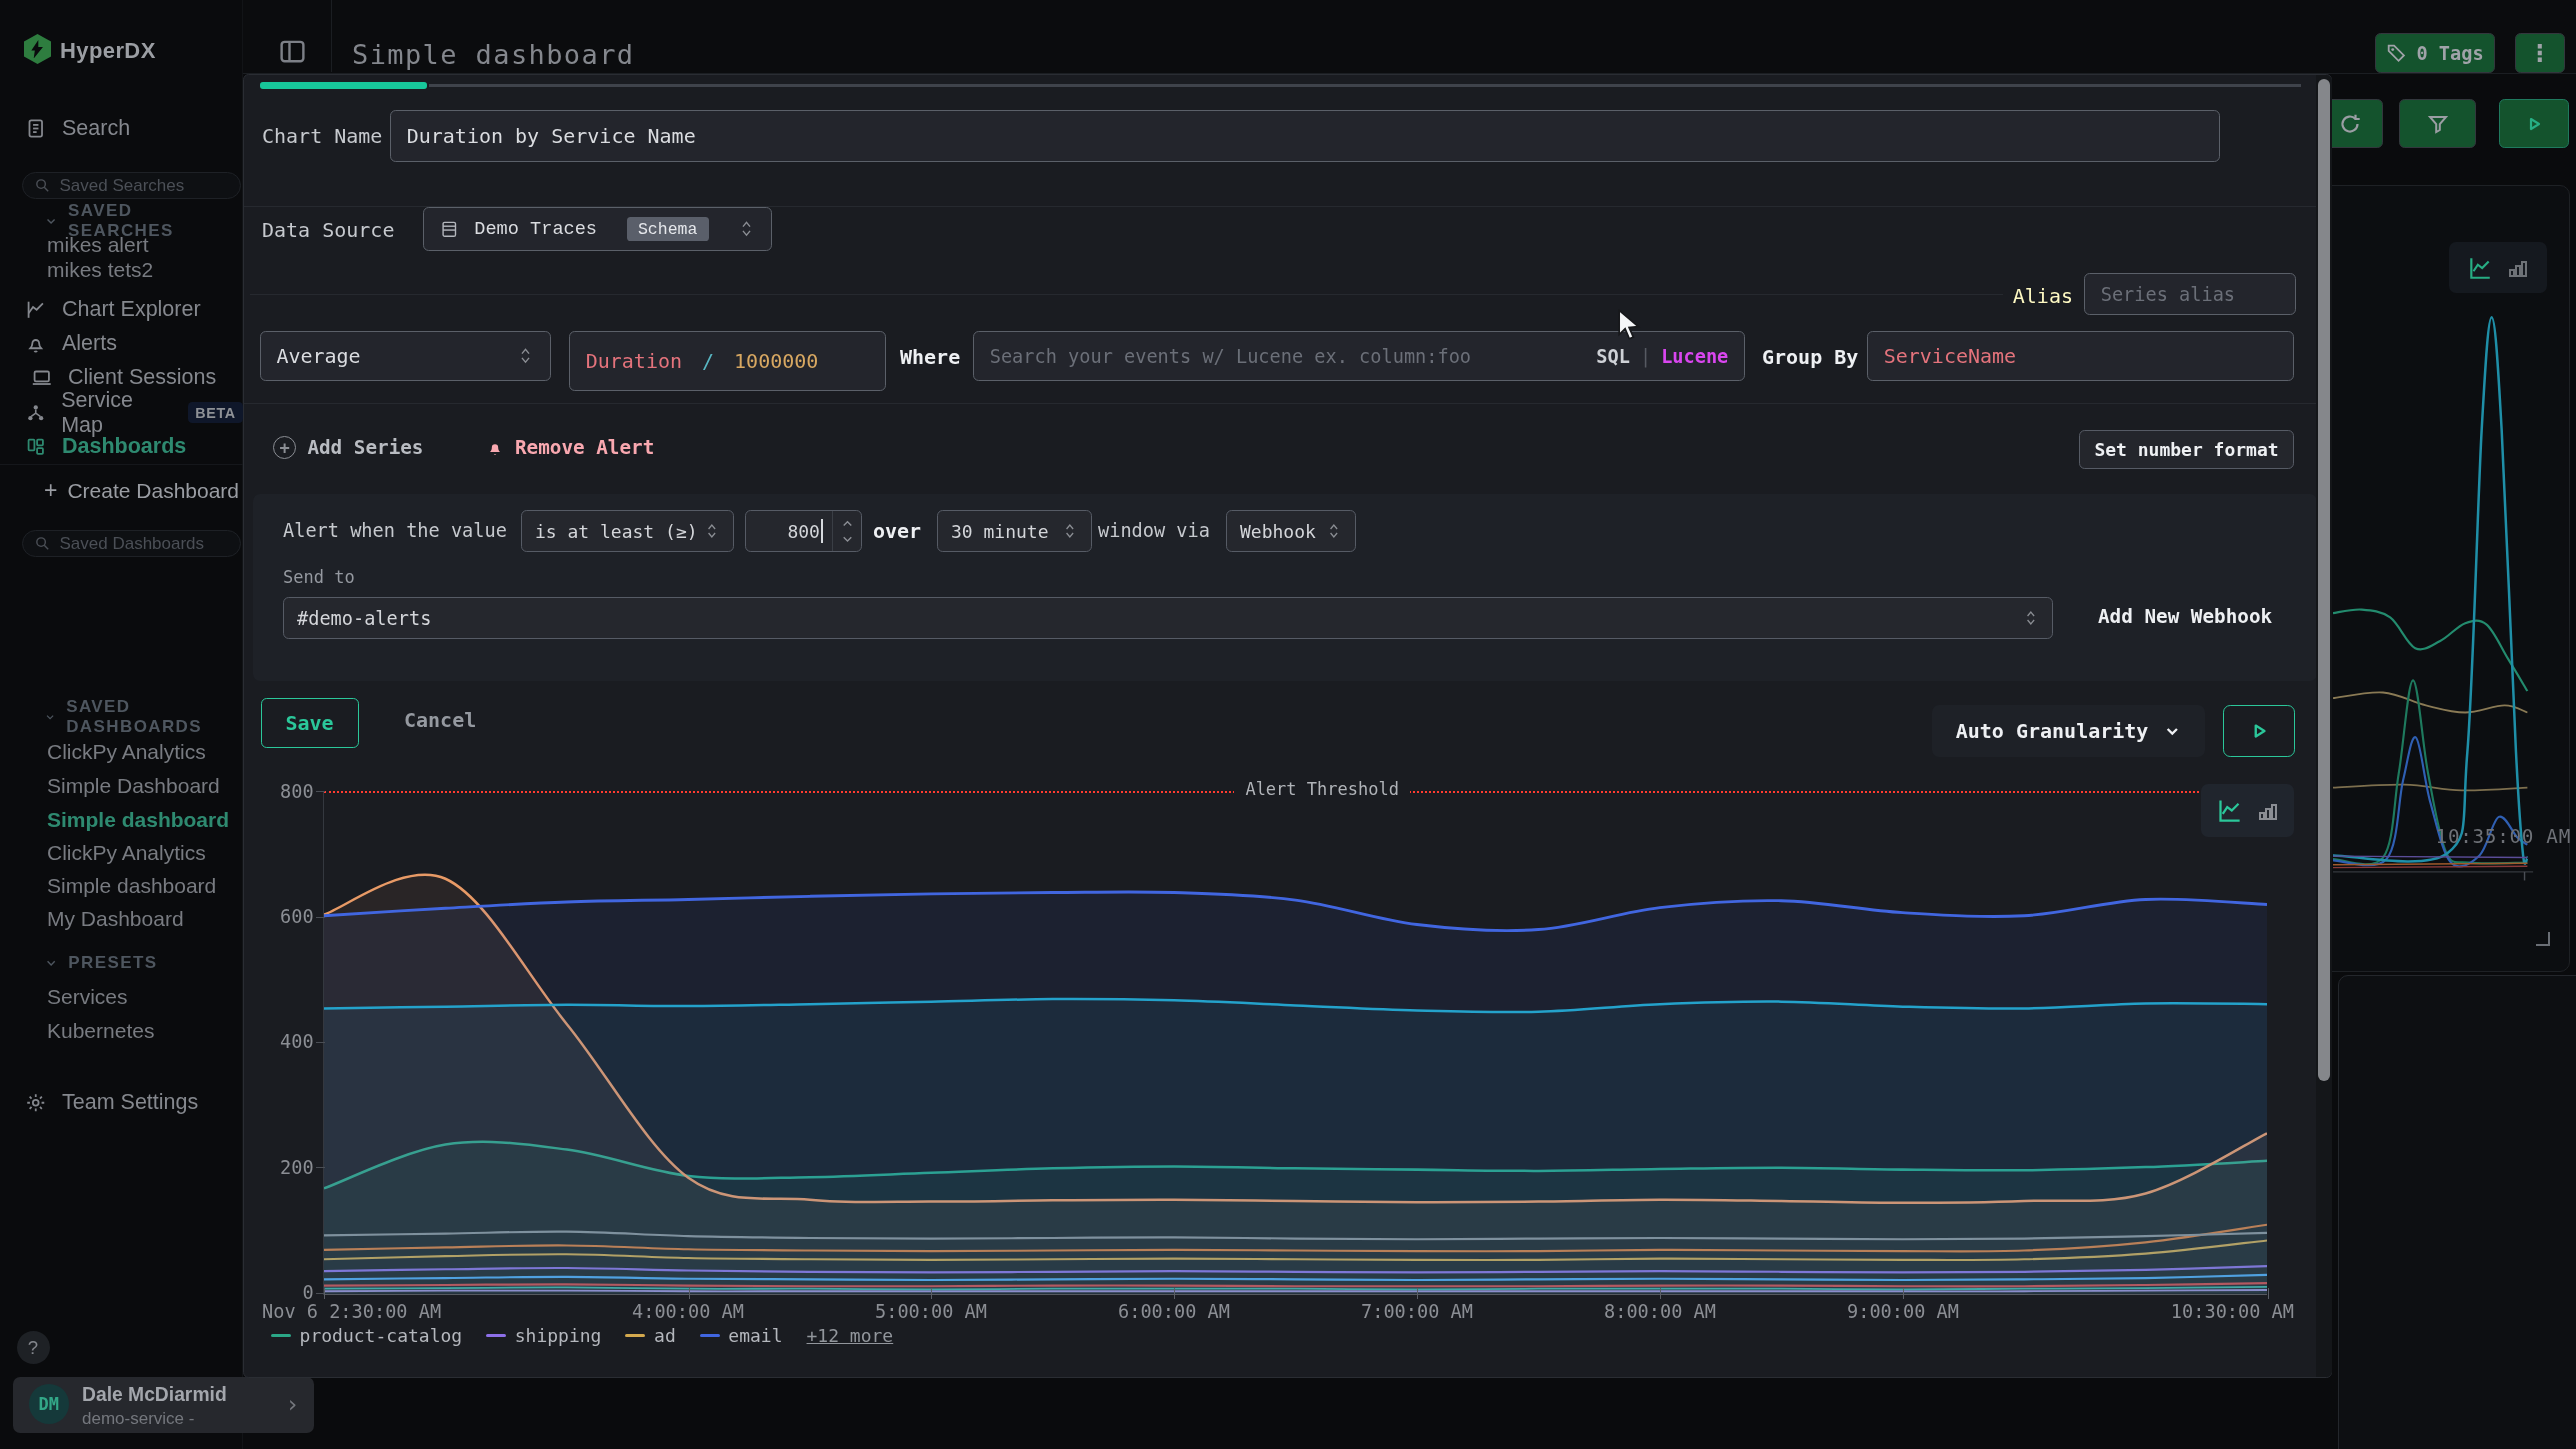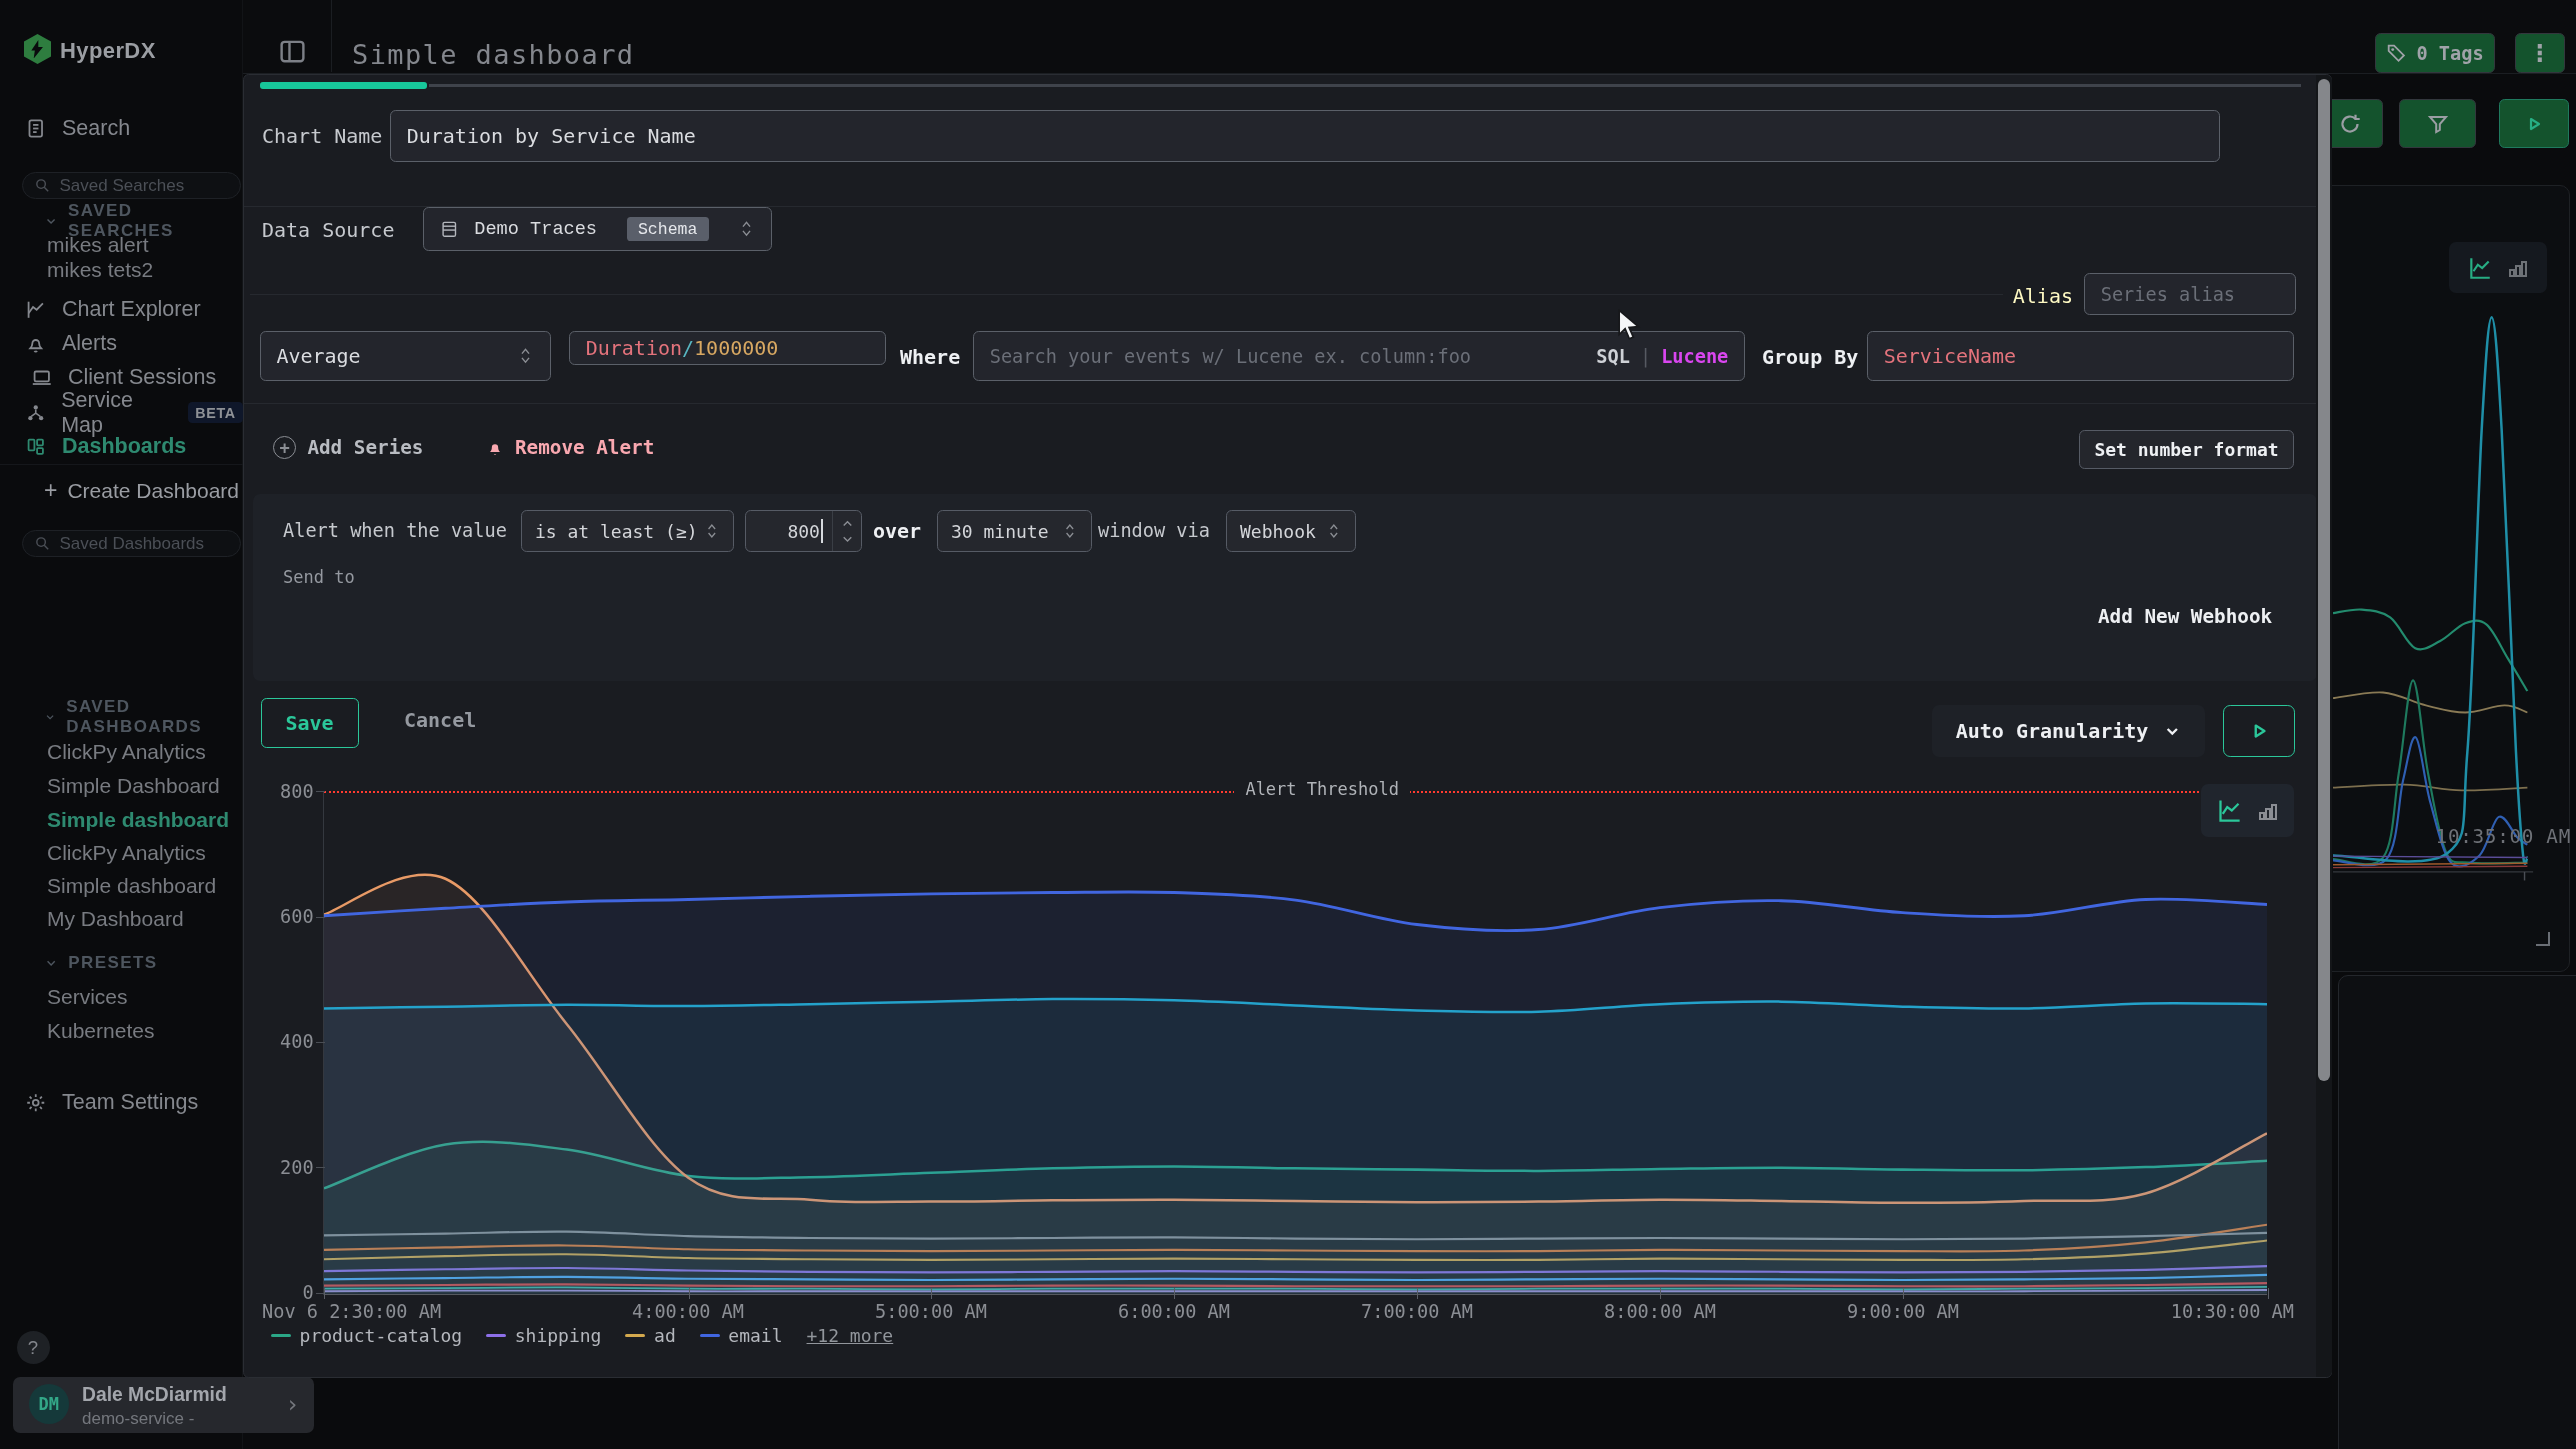--- a/index.html
+++ b/index.html
@@ -67,21 +67,21 @@
   .chev-ud { margin-left:auto; flex:none; }
   .bold-w { color:#eef0f3; font-weight:bold; }
 
   #chart-name-input { left:146px; top:35px; width:1830px; height:52px; }
   #ds-select { left:179px; top:132px; width:349px; height:44px; gap:16px; font-size:18.6px;font-family:Liberation Mono, monospace; }
   #schema-badge { background:#5a5f6a; color:#e6e8ec; font-size:16.5px; border-radius:3.6px; padding:2.9px 11.4px; margin-left:auto; }
   #alias-divider { left:6.4px; top:219px; width:1753px; height:1.4px; background:#26292f; }
   #alias-label { left:1767px; top:209px; width:62px; text-align:right; color:#fef9c3; }
   #alias-input { left:1840px; top:198px; width:212px; height:42px; font-size:18.6px; }
   #agg-select { left:15.7px; top:256px; width:291px; height:50px; }
-  #field-input { left:325px; top:256px; width:317px; height:34px; }
+  #field-input { left:325px; top:256px; width:317px; height:60px;gap:20px; }
   #where-input { left:729px; top:256px; width:772px; height:50px; font-size:18.6px; }
   #groupby-input { left:1623px; top:256px; width:427px; height:50px; }
   .syn-field { color:#e4737c; } .syn-op { color:#58b7c3; } .syn-num { color:#d8a862; }
   #sql-lucene { margin-left:auto; display:flex; gap:10px; font-size:18.6px; }
   #sql-lbl { color:#ced1d6; font-weight:bold; } #lucene-lbl { color:#d946ef; font-weight:bold; } .sep-bar { color:#565a62; }
 
   #add-series { left:29px; top:361px; display:flex; align-items:center; gap:11.4px; color:#b9bcc2; font-size:19.3px; font-weight:bold; }
   #plus-circ { width:23px; height:23px; border:1.4px solid #8b8e94; border-radius:50%; display:flex; align-items:center;
     justify-content:center; font-size:17px; color:#8b8e94; }
   #remove-alert { left:241px; top:361px; display:flex; align-items:center; gap:10px; color:#f9a8b0; font-size:19.3px; font-weight:bold; }
@@ -453,20 +453,27 @@
   </div>
   <div id="via-label" class="m-label abs">window via</div>
   <div id="channel-select" class="a-select abs">
     <span>Webhook</span>
     <svg class="chev-ud" width="15.7" height="20" viewBox="0 0 24 30">
       <polyline points="7,12 12,6 17,12" fill="none" stroke="#8b8e94" stroke-width="2"></polyline>
         <polyline points="7,18 12,24 17,18" fill="none" stroke="#8b8e94" stroke-width="2"></polyline>
     </svg>
   </div>
   <div id="sendto-label" class="abs">Send to</div>
+  <div id="sendto-select" class="a-select abs" style="top:522px;">
+    <span>#demo-alerts</span>
+    <svg class="chev-ud" width="15.7" height="20" viewBox="0 0 24 30">
+      <polyline points="7,12 12,6 17,12" fill="none" stroke="#8b8e94" stroke-width="2"></polyline>
+        <polyline points="7,18 12,24 17,18" fill="none" stroke="#8b8e94" stroke-width="2"></polyline>
+    </svg>
+  </div>
   <div id="add-webhook" class="abs bold-w">Add New Webhook</div>
 
   <div id="save-btn" class="abs">Save</div>
   <div id="cancel-btn" class="abs">Cancel</div>
   <div id="granularity" class="abs bold-w">
     <span>Auto Granularity</span>
     <svg width="18.6" height="18.6" viewBox="0 0 24 24">
         <polyline points="6,9 12,15 18,9" fill="none" stroke="#eef0f3" stroke-width="3"></polyline>
       </svg>
   </div>

